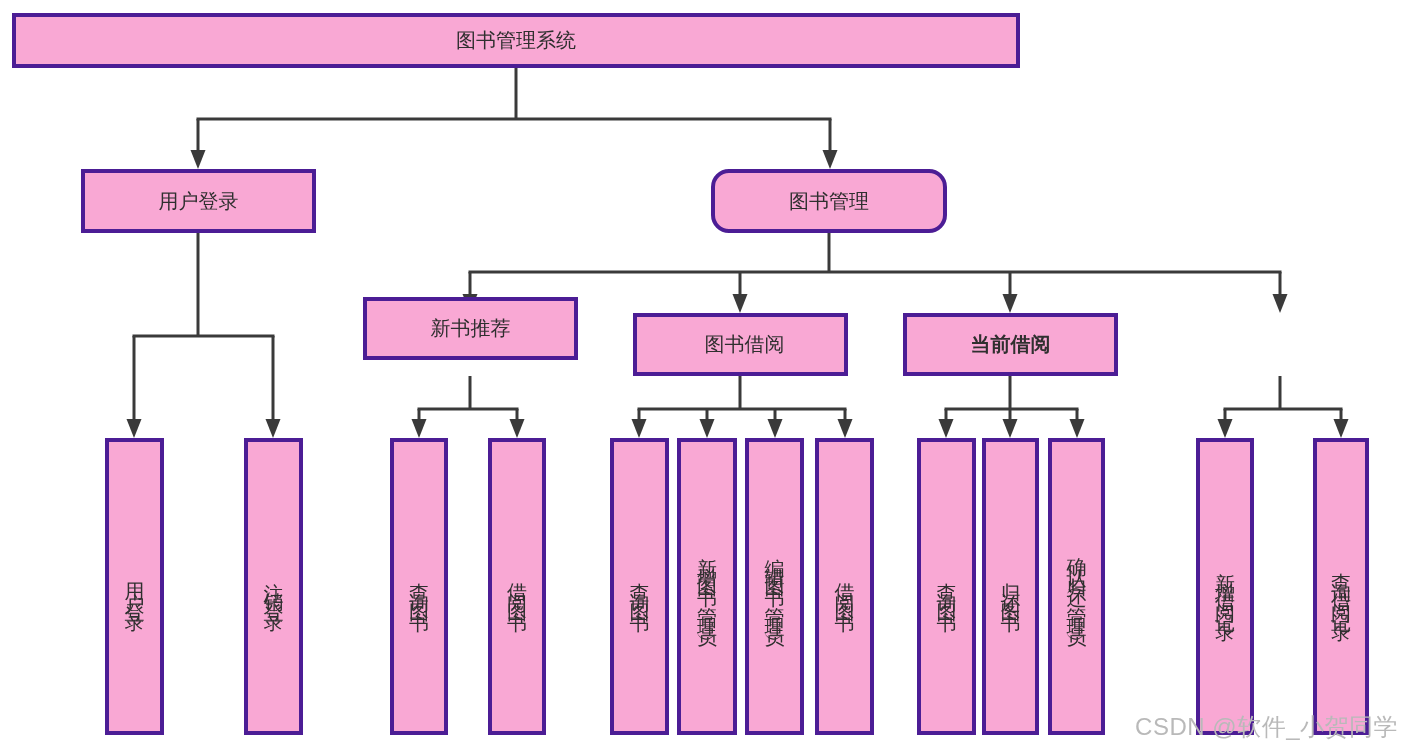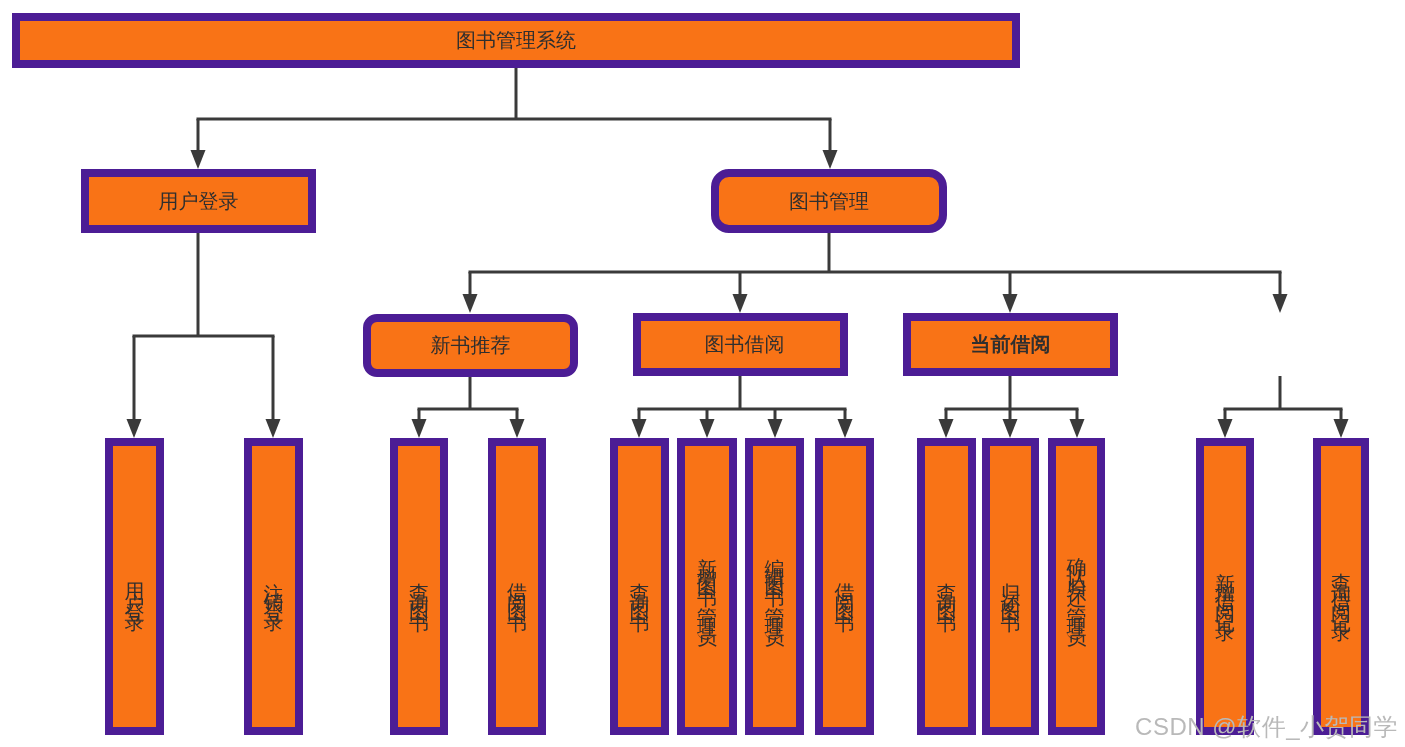--- a/index.html
+++ b/index.html
@@ -8,42 +8,42 @@
     background: #ffffff;
     font-family: "Liberation Sans", sans-serif;
     position: relative;
     overflow: hidden;
   }
   #stage { position: absolute; inset: 0; width: 1405px; height: 747px; }
   #connectors { position: absolute; left: 0; top: 0; z-index: 1; }
   .node {
     position: absolute;
     box-sizing: border-box;
-    border: 8px solid #4c1d95;
-    background: #f97316;
+    border: 4px solid #4c1d95;
+    background: #f9a8d4;
     color: #2f2f2f;
     display: flex;
     align-items: center;
     justify-content: center;
     font-size: 20px;
     z-index: 2;
     line-height: 1.25;
     white-space: nowrap;
   }
   .leaf {
     writing-mode: vertical-rl;
     text-orientation: mixed;
     letter-spacing: 0.5em;
     white-space: normal;
   }
   
   #n-root { left: 12px;  top: 13px;  width: 1008px; height: 55px; }
   #n-l2a  { left: 81px;  top: 169px; width: 235px;  height: 64px; }
   #n-l2b  { left: 711px; top: 169px; width: 236px;  height: 64px; border-radius: 18px; }
-  #n-l3a  { left: 363px; top: 314px; width: 215px;  height: 63px; border-radius: 14px; }
+  #n-l3a  { left: 363px; top: 297px; width: 215px;  height: 63px; }
   #n-l3b  { left: 633px; top: 313px; width: 215px;  height: 63px; padding-left: 8px; }
   #n-l3c  { left: 903px; top: 313px; width: 215px;  height: 63px; font-weight: bold; }
   #n-l3d  { left: 1172px;top: 313px; width: 215px;  height: 63px; }
   
   .leaf { top: 438px; height: 297px; }
   #n-f1  { left: 105px;  width: 59px; }
   #n-f2  { left: 244px;  width: 59px; }
   #n-f3  { left: 390px;  width: 58px; }
   #n-f4  { left: 488px;  width: 58px; }
   #n-f5  { left: 610px;  width: 59px; }

